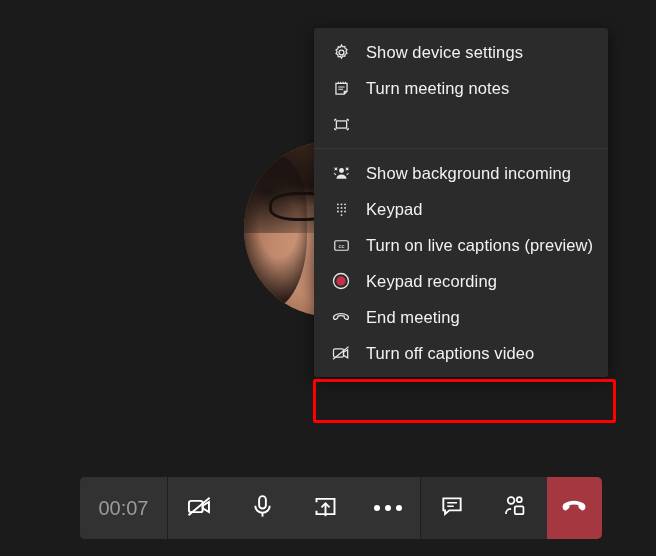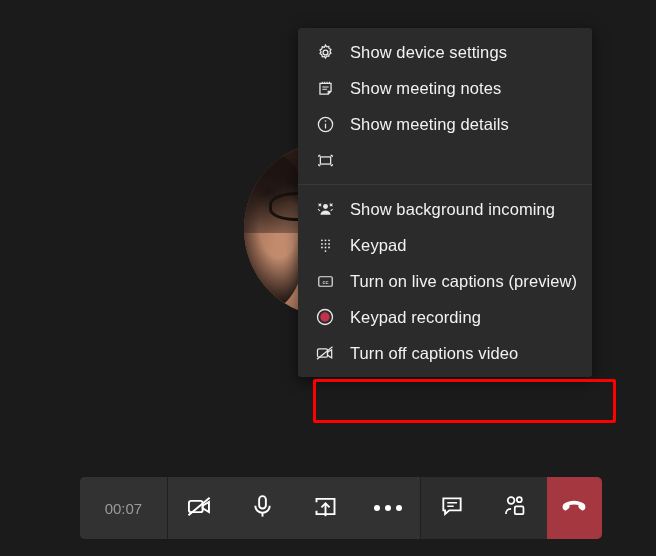--- a/index.html
+++ b/index.html
@@ -146,21 +146,21 @@
     position: absolute;
     left: 40%; top: 52%;
     width: 30%; height: 26%;
     border-radius: 50%;
     background: radial-gradient(circle, rgba(198,129,106,0.45) 0%, rgba(198,129,106,0) 70%);
   }
 
   
   .context-menu {
     position: absolute;
-    left: 298px;
+    left: 314px;
     top: 28px;
     width: 294px;
     background: #2b2b2b;
     border-radius: 3px;
     box-shadow: 0 4px 16px rgba(0,0,0,0.55);
     padding: 6px 0 6px 0;
     z-index: 10;
   }
   .menu-group + .menu-group {
     border-top: 1px solid #383838;
@@ -218,21 +218,21 @@
     align-items: stretch;
     overflow: hidden;
     z-index: 15;
   }
   .tb-timer {
     width: 96px;
     display: flex;
     align-items: center;
     justify-content: center;
     color: #9b9b9b;
-    font-size: 15px;
+    font-size: 20px;
     border-right: 1px solid #1f1f1f;
     background: #323232;
   }
   .tb-group {
     display: flex;
     align-items: stretch;
     background: #323232;
   }
   .tb-group.secondary { background: #2d2d2d; }
   .tb-btn {
@@ -310,33 +310,23 @@
 
     <div class="menu-item">
       <span class="menu-icon">
         <svg width="19" height="19" viewBox="0 0 24 24" fill="none" stroke="currentColor" stroke-width="1.6">
           <path d="M5 5.5h14v10l-3.5 3.5H5z"></path>
           <path d="M19 15.5h-3.5V19"></path>
           <path d="M8 3.4v3M11 3.4v3M14 3.4v3M17 3.4v3" stroke-width="1.4"></path>
           <path d="M8 10h8M8 13h6" stroke-width="1.3"></path>
         </svg>
       </span>
-      <span class="menu-label">Show meeting notes</span>
-    </div>
-
-    <div class="menu-item">
-      <span class="menu-icon">
-        <svg width="19" height="19" viewBox="0 0 24 24" fill="none" stroke="currentColor" stroke-width="1.6">
-          <circle cx="12" cy="12" r="9"></circle>
-          <path d="M12 11v6"></path>
-          <circle cx="12" cy="7.6" r="1.05" fill="currentColor" stroke="none"></circle>
-        </svg>
-      </span>
-      <span class="menu-label">Show meeting details</span>
-    </div>
+      <span class="menu-label">Turn meeting notes</span>
+    </div>
+
 
     <div class="menu-item">
       <span class="menu-icon">
         <svg width="19" height="19" viewBox="0 0 24 24" fill="none" stroke="currentColor" stroke-width="1.6">
           <rect x="5.5" y="7.5" width="13" height="9"></rect>
           <path d="M3.5 5.5v2M3.5 5.5h2M20.5 5.5v2M20.5 5.5h-2M3.5 18.5v-2M3.5 18.5h2M20.5 18.5v-2M20.5 18.5h-2" stroke-width="1.5"></path>
         </svg>
       </span>
     </div>
   </div>
@@ -385,20 +375,28 @@
     <div class="menu-item">
       <span class="menu-icon">
         <svg width="20" height="20" viewBox="0 0 24 24">
           <circle cx="12" cy="12" r="9" fill="none" stroke="#e8e8e8" stroke-width="1.6"></circle>
           <circle cx="12" cy="12" r="5.6" fill="#c4314b"></circle>
         </svg>
       </span>
       <span class="menu-label">Keypad recording</span>
     </div>
 
+    <div class="menu-item">
+      <span class="menu-icon">
+        <svg width="20" height="20" viewBox="0 0 24 24" fill="none" stroke="currentColor" stroke-width="1.5">
+          <path d="M3.6 14.2c-.9-1.6-.5-3.3 1-4.3 2-1.3 4.7-1.9 7.4-1.9s5.4.6 7.4 1.9c1.5 1 1.9 2.7 1 4.3-.5.9-1.6 1-2.4.4l-1.5-1.1c-.6-.4-.8-1-.7-1.7l.1-.9c-1.2-.4-2.5-.6-3.9-.6s-2.7.2-3.9.6l.1.9c.1.7-.1 1.3-.7 1.7L6 14.6c-.8.6-1.9.5-2.4-.4z"></path>
+        </svg>
+      </span>
+      <span class="menu-label">End meeting</span>
+    </div>
 
     <div class="menu-item">
       <span class="menu-icon">
         <svg width="20" height="20" viewBox="0 0 24 24" fill="none" stroke="currentColor" stroke-width="1.5">
           <rect x="3" y="7" width="12" height="10" rx="1.8"></rect>
           <path d="M15 11.2l5-3v9.6l-5-3z"></path>
           <path d="M2.4 19.6L21 4.6" stroke-width="1.5"></path>
         </svg>
       </span>
       <span class="menu-label">Turn off captions video</span>

